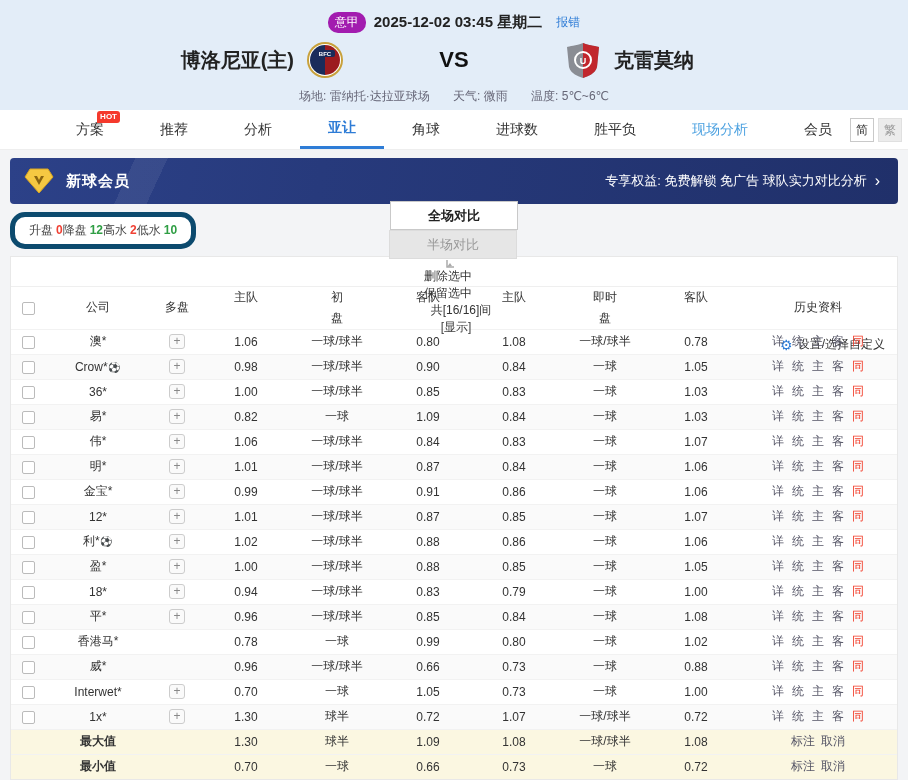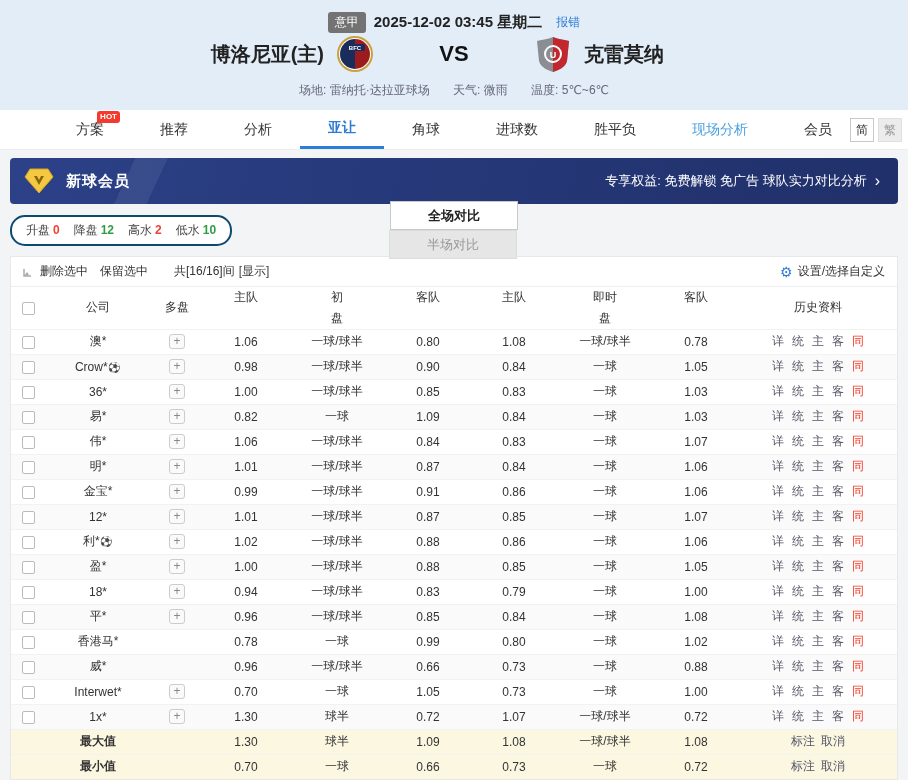--- a/index.html
+++ b/index.html
@@ -5,24 +5,24 @@
   * { margin:0; padding:0; box-sizing:border-box; }
   html,body { width:908px; }
   body {
     font-family:"Liberation Sans","DejaVu Sans",sans-serif;
     background:#e3edf8; color:#333; font-size:12px;
     width:908px; height:780px; overflow:hidden;
   }
   
   .match-header { height:110px; background:#e3edf8; position:relative; }
   .mh-top { display:flex; justify-content:center; align-items:center; gap:8px; padding-top:12px; }
-  .league-badge { background:#737373; color:#fff; font-size:12px; padding:2px 7px; border-radius:3px; }
+  .league-badge { background:#a21caf; color:#fff; font-size:12px; padding:2px 7px; border-radius:10px; }
   .match-date { font-size:15px; font-weight:bold; color:#222; }
   .report-link { color:#2e7cd6; font-size:12px; cursor:pointer; margin-left:6px; }
-  .mh-teams { display:flex; justify-content:center; align-items:center; margin-top:2px; }
+  .mh-teams { display:flex; justify-content:center; align-items:center; margin-top:8px;gap:30px; }
   .team { display:flex; align-items:center; gap:12px; width:330px; }
   .team.home { justify-content:flex-end; }
   .team.away { justify-content:flex-start; }
   .team-name { font-size:20px; font-weight:bold; color:#222; }
   .vs { width:160px; text-align:center; font-size:22px; font-weight:bold; color:#111; }
   .crest { width:38px; height:38px; }
   .mh-info { text-align:center; margin-top:9px; color:#667; font-size:12px; }
   .mh-info b { font-weight:normal; color:#667; }
   .mh-info .seg { margin:0 10px; }
   
@@ -46,29 +46,29 @@
     position:relative; overflow:hidden;
   }
   .vip-banner::before { content:""; position:absolute; left:70px; top:-20px; width:120px; height:90px;
     background:linear-gradient(115deg,transparent 40%,rgba(255,255,255,.07) 40%,rgba(255,255,255,.07) 60%,transparent 60%); }
   .vip-left { display:flex; align-items:center; gap:12px; }
   .vip-title { font-size:15px; font-weight:bold; letter-spacing:1px; }
   .vip-right { display:flex; align-items:center; gap:8px; font-size:13px; }
   .vip-chevron { font-size:16px; line-height:1; }
   
   .filter-row { display:flex; align-items:center; margin-bottom:10px; position:relative; height:32px; }
-  .stats-pill { display:flex; align-items:center; gap:14px; background:#fff; border:2px solid #0c4a6e; border-radius:15px; padding:5px 14px; font-size:12px; color:#444; }
+  .stats-pill { display:flex; align-items:center; background:#fff; border:5px solid #0c4a6e; border-radius:15px; padding:5px 14px; font-size:12px; color:#444; }
   .stats-pill .v { font-weight:bold; margin-left:3px; }
   .scope-toggle { position:absolute; left:50%; transform:translateX(-50%); display:flex;flex-direction:column; }
   .scope-btn { width:128px; height:29px; display:flex; align-items:center; justify-content:center; font-size:13px; cursor:pointer; }
   .scope-btn.on { background:#fff; border:1px solid #c9c9c9; color:#222; font-weight:bold; z-index:1; }
   .scope-btn.off { background:#e6e6e6; border:1px solid #dcdcdc; color:#999; margin-left:-1px; }
   
   .card { background:#fff; border:1px solid #e8e8e8; }
-  .toolbar { height:30px; display:flex; align-items:center; padding:0 12px; border-bottom:1px solid #efefef; color:#333; }
+  .toolbar { height:30px; display:flex; align-items:center; padding:0 12px; border-bottom:1px solid #efefef; color:#333;flex-direction:column; }
   .tb-icon { color:#aaa; margin-right:6px; display:inline-flex; }
   .tb-link { margin-right:12px; cursor:pointer; }
   .tb-count { margin-left:14px; }
   .tb-show { color:#404040; cursor:pointer; margin-left:4px; }
   .tb-right { margin-left:auto; display:flex; align-items:center; gap:5px; cursor:pointer; }
   .gear-icon { color:#2e7cd6; font-size:14px; }
   
   table { width:100%; border-collapse:collapse; table-layout:fixed; font-size:12px; }
   th { font-weight:normal; color:#333; }
   thead tr { height:21px; }

